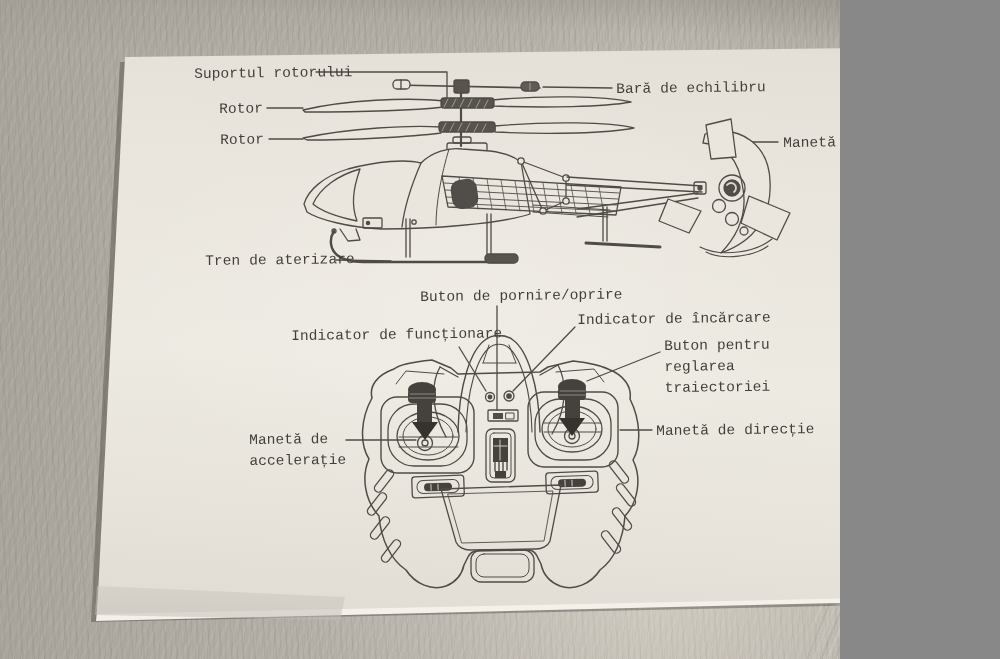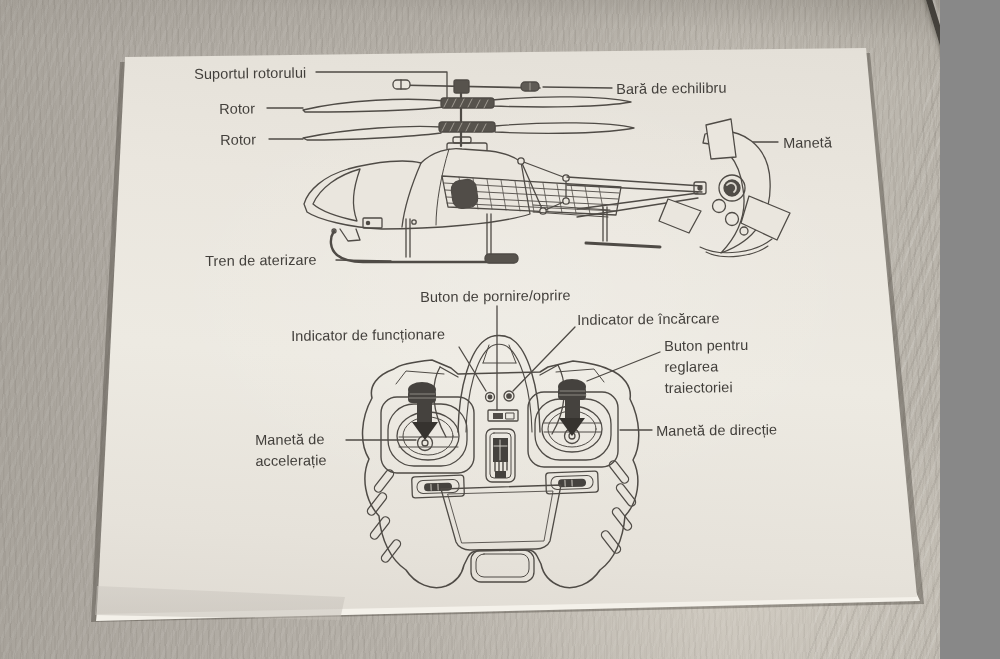--- a/index.html
+++ b/index.html
@@ -1,18 +1,18 @@
 <!DOCTYPE html>
 <html><head>
 <meta charset="utf-8">
 <style>
   html,body{margin:0;padding:0;background:#888;}
   .stage{
-    position:relative;width:940px;height:659px;overflow:hidden;
-    font-family:Liberation Sans, sans-serif;
+    position:relative;width:840px;height:659px;overflow:hidden;
+    font-family:Liberation Mono, monospace;
     background:
       radial-gradient(ellipse 620px 320px at 78% 88%, rgba(230,224,213,0.45), transparent 60%),
       linear-gradient(183deg, rgba(105,100,92,0.32) 0%, rgba(105,100,92,0.08) 6%, rgba(105,100,92,0) 13%),
       repeating-linear-gradient(86deg, rgba(110,104,96,0.10) 0 2px, transparent 2px 5px, rgba(134,128,119,0.07) 5px 7px, transparent 7px 11px),
       repeating-linear-gradient(94deg, rgba(100,94,86,0.09) 0 1px, transparent 1px 6px),
       repeating-linear-gradient(115deg, rgba(255,255,255,0.05) 0 3px, transparent 3px 9px),
       linear-gradient(90deg, #a9a49c 0%, #b3aea6 30%, #b7b2aa 55%, #c1bcb3 78%, #bab5ac 100%);
   }
   .wood-right{
     position:absolute;left:875px;top:-60px;width:240px;height:820px;
@@ -249,15 +249,15 @@
   <div class="lbl" style="left:783px;top:133px">Manetă</div>
   <div class="lbl" style="left:205px;top:251px">Tren de aterizare</div>
 
   <div class="lbl" style="left:420px;top:287px">Buton de pornire/oprire</div>
   <div class="lbl" style="left:577px;top:310px">Indicator de încărcare</div>
   <div class="lbl" style="left:291px;top:326px">Indicator de funcționare</div>
   <div class="lbl" style="left:664px;top:336px">Buton pentru
 reglarea
 traiectoriei</div>
   <div class="lbl" style="left:656px;top:421px">Manetă de direcție</div>
-  <div class="lbl" style="left:255px;top:430px">Manetă de
+  <div class="lbl" style="left:249px;top:430px">Manetă de
 accelerație</div>
 </div>
 
 </body></html>

